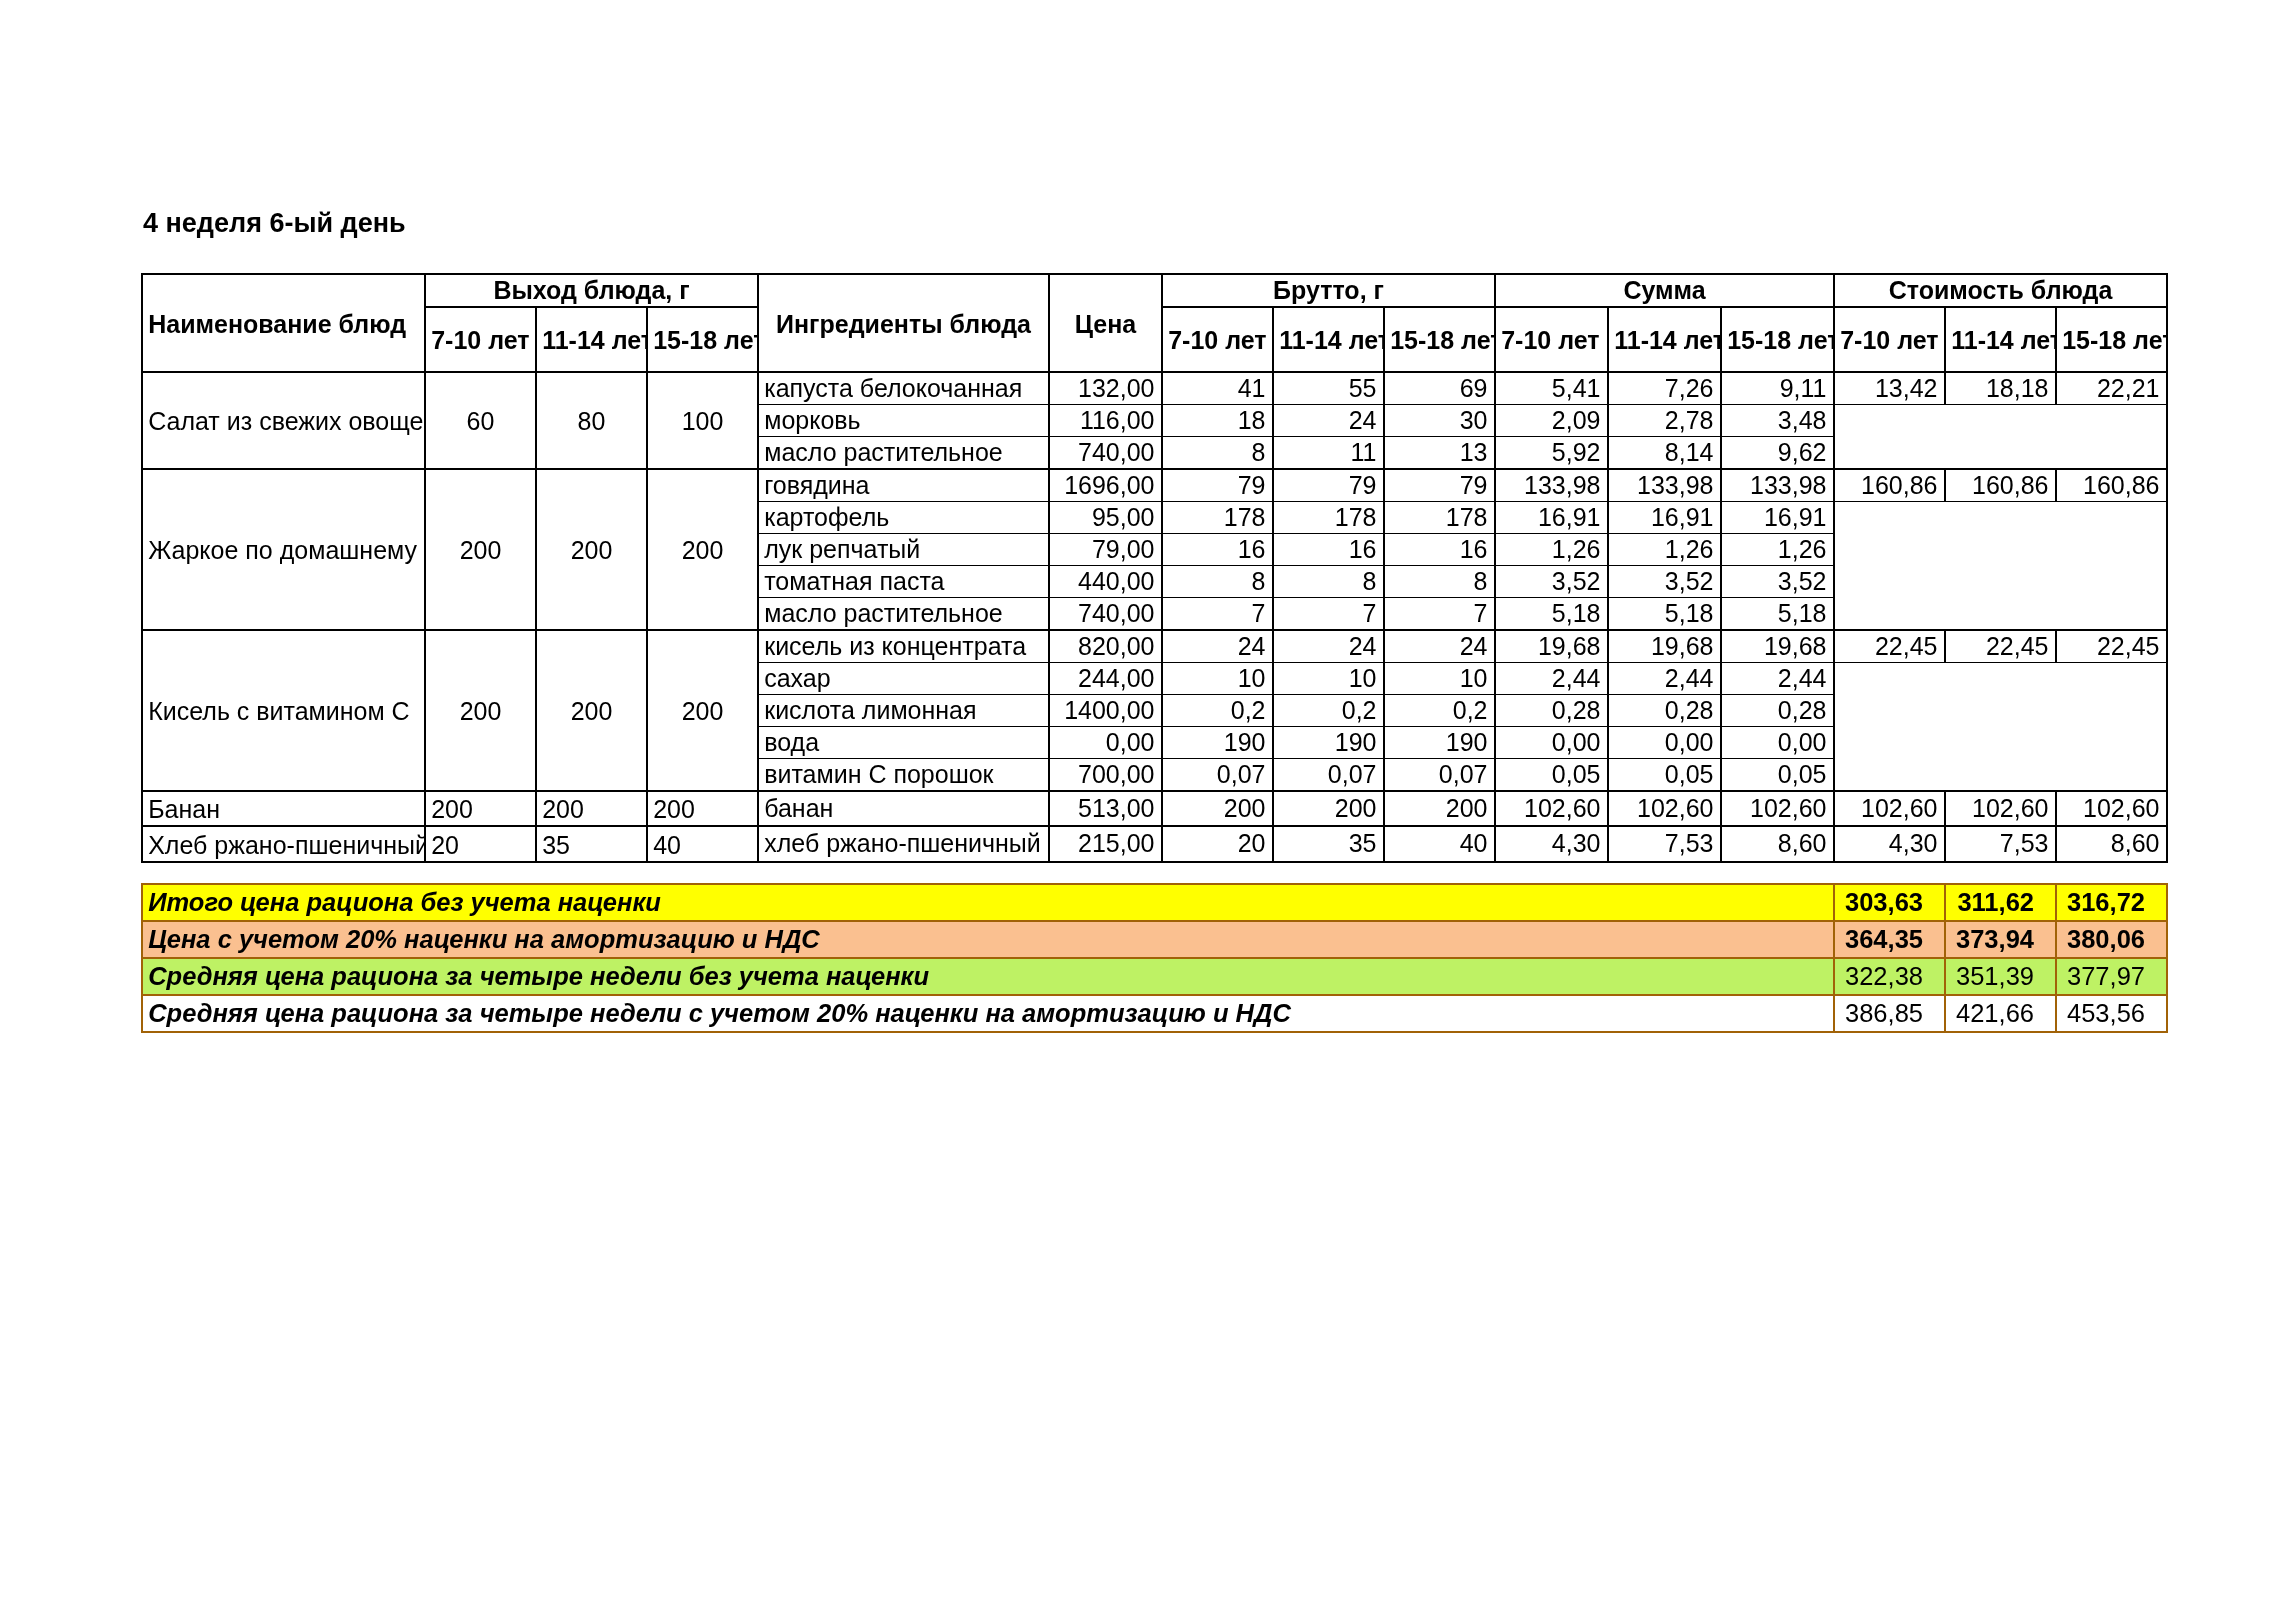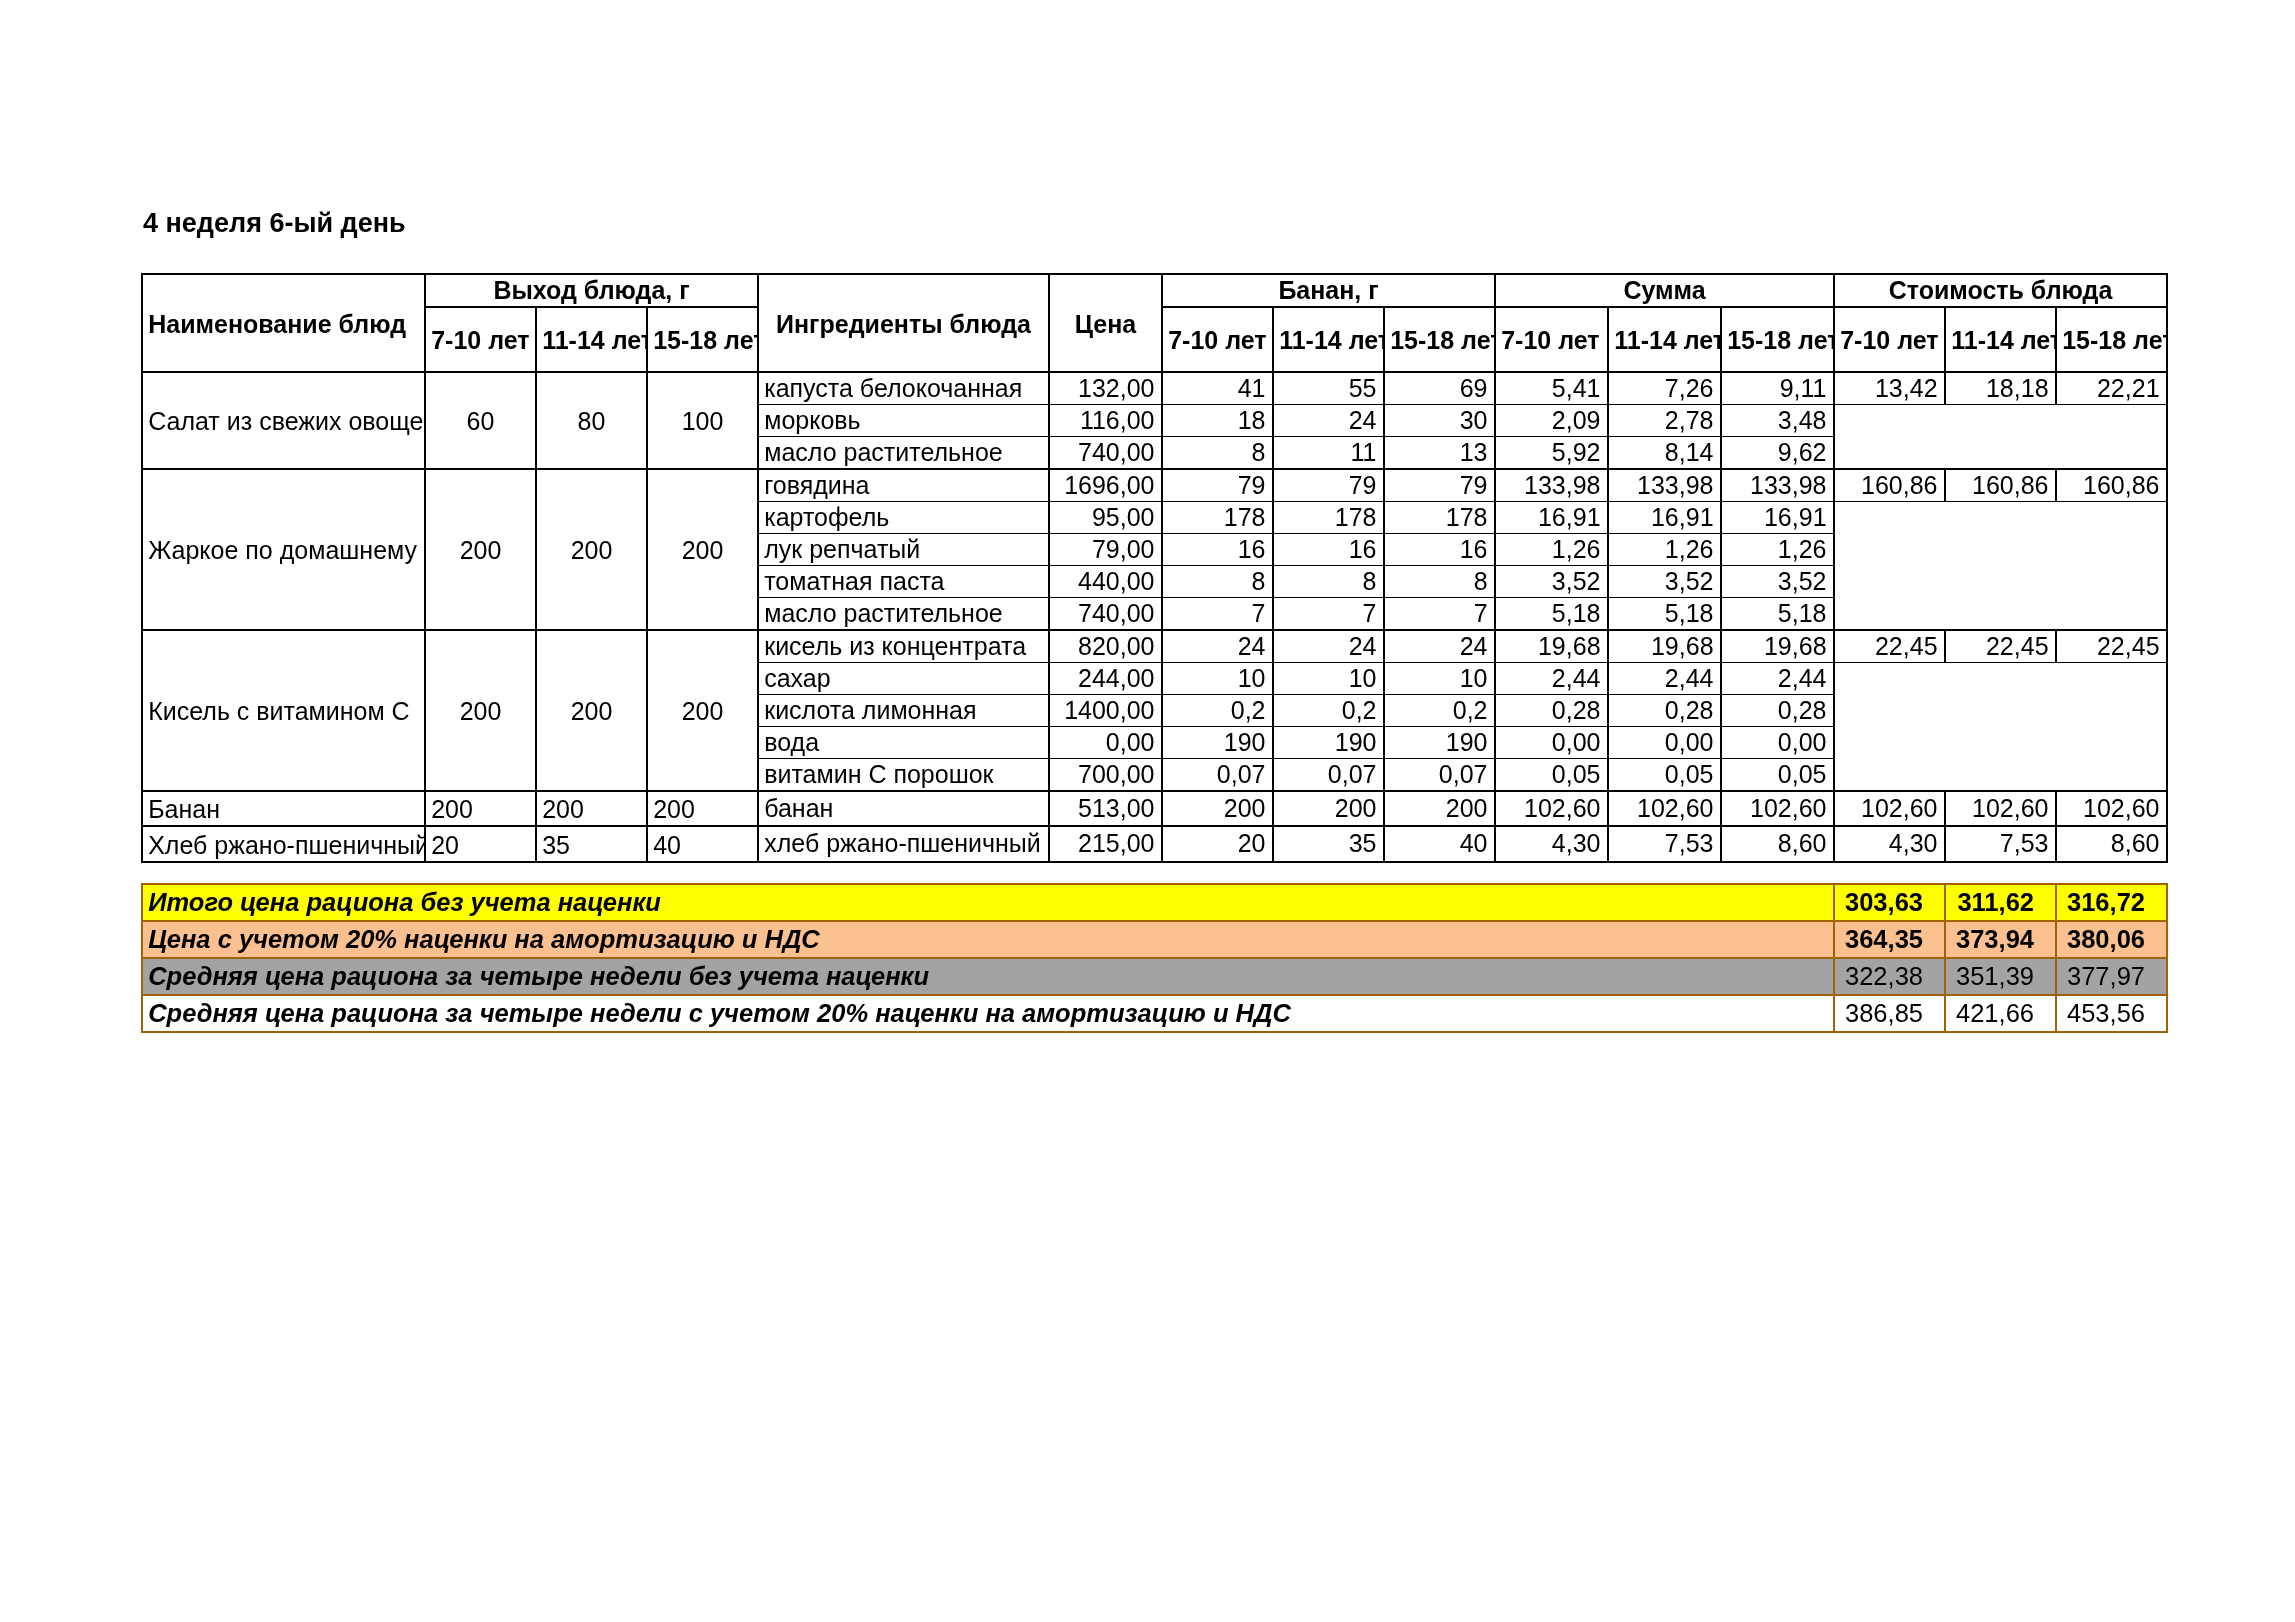--- a/index.html
+++ b/index.html
@@ -55,21 +55,21 @@
         <col style="width:111px">
         <col style="width:111px">
     </colgroup>
 
     <tbody>
         <tr class="hr1">
       <td rowspan="2" class="hd txt top">Наименование блюд</td>
       <td colspan="3" class="hd ctr">Выход блюда, г</td>
       <td rowspan="2" class="hd ctr top">Ингредиенты блюда</td>
       <td rowspan="2" class="hd ctr top">Цена</td>
-      <td colspan="3" class="hd ctr">Банан, г</td>
+      <td colspan="3" class="hd ctr">Брутто, г</td>
       <td colspan="3" class="hd ctr">Сумма</td>
       <td colspan="3" class="hd ctr">Стоимость блюда</td>
     </tr>
     <tr class="hr2">
       <td class="hd txt top">7-10 лет</td>
       <td class="hd txt top">11-14 лет</td>
       <td class="hd txt top">15-18 лет</td>
       <td class="hd txt top">7-10 лет</td>
       <td class="hd txt top">11-14 лет</td>
       <td class="hd txt top">15-18 лет</td>
@@ -289,21 +289,21 @@
       <td class="fv fbold">303,63</td>
       <td class="fv fbold">311,62</td>
       <td class="fv fbold">316,72</td>
     </tr>
     <tr style="background-color: rgb(250, 192, 144);">
       <td class="flabel">Цена с учетом 20% наценки на амортизацию и НДС</td>
       <td class="fv fbold">364,35</td>
       <td class="fv fbold">373,94</td>
       <td class="fv fbold">380,06</td>
     </tr>
-    <tr style="background-color: #a3a3a3;">
+    <tr style="background-color: #bef264;">
       <td class="flabel">Средняя цена рациона за четыре недели без учета наценки</td>
       <td class="fv">322,38</td>
       <td class="fv">351,39</td>
       <td class="fv">377,97</td>
     </tr>
     <tr style="background-color: rgb(255, 255, 255);">
       <td class="flabel">Средняя цена рациона за четыре недели с учетом 20% наценки на амортизацию и НДС</td>
       <td class="fv">386,85</td>
       <td class="fv">421,66</td>
       <td class="fv">453,56</td>

